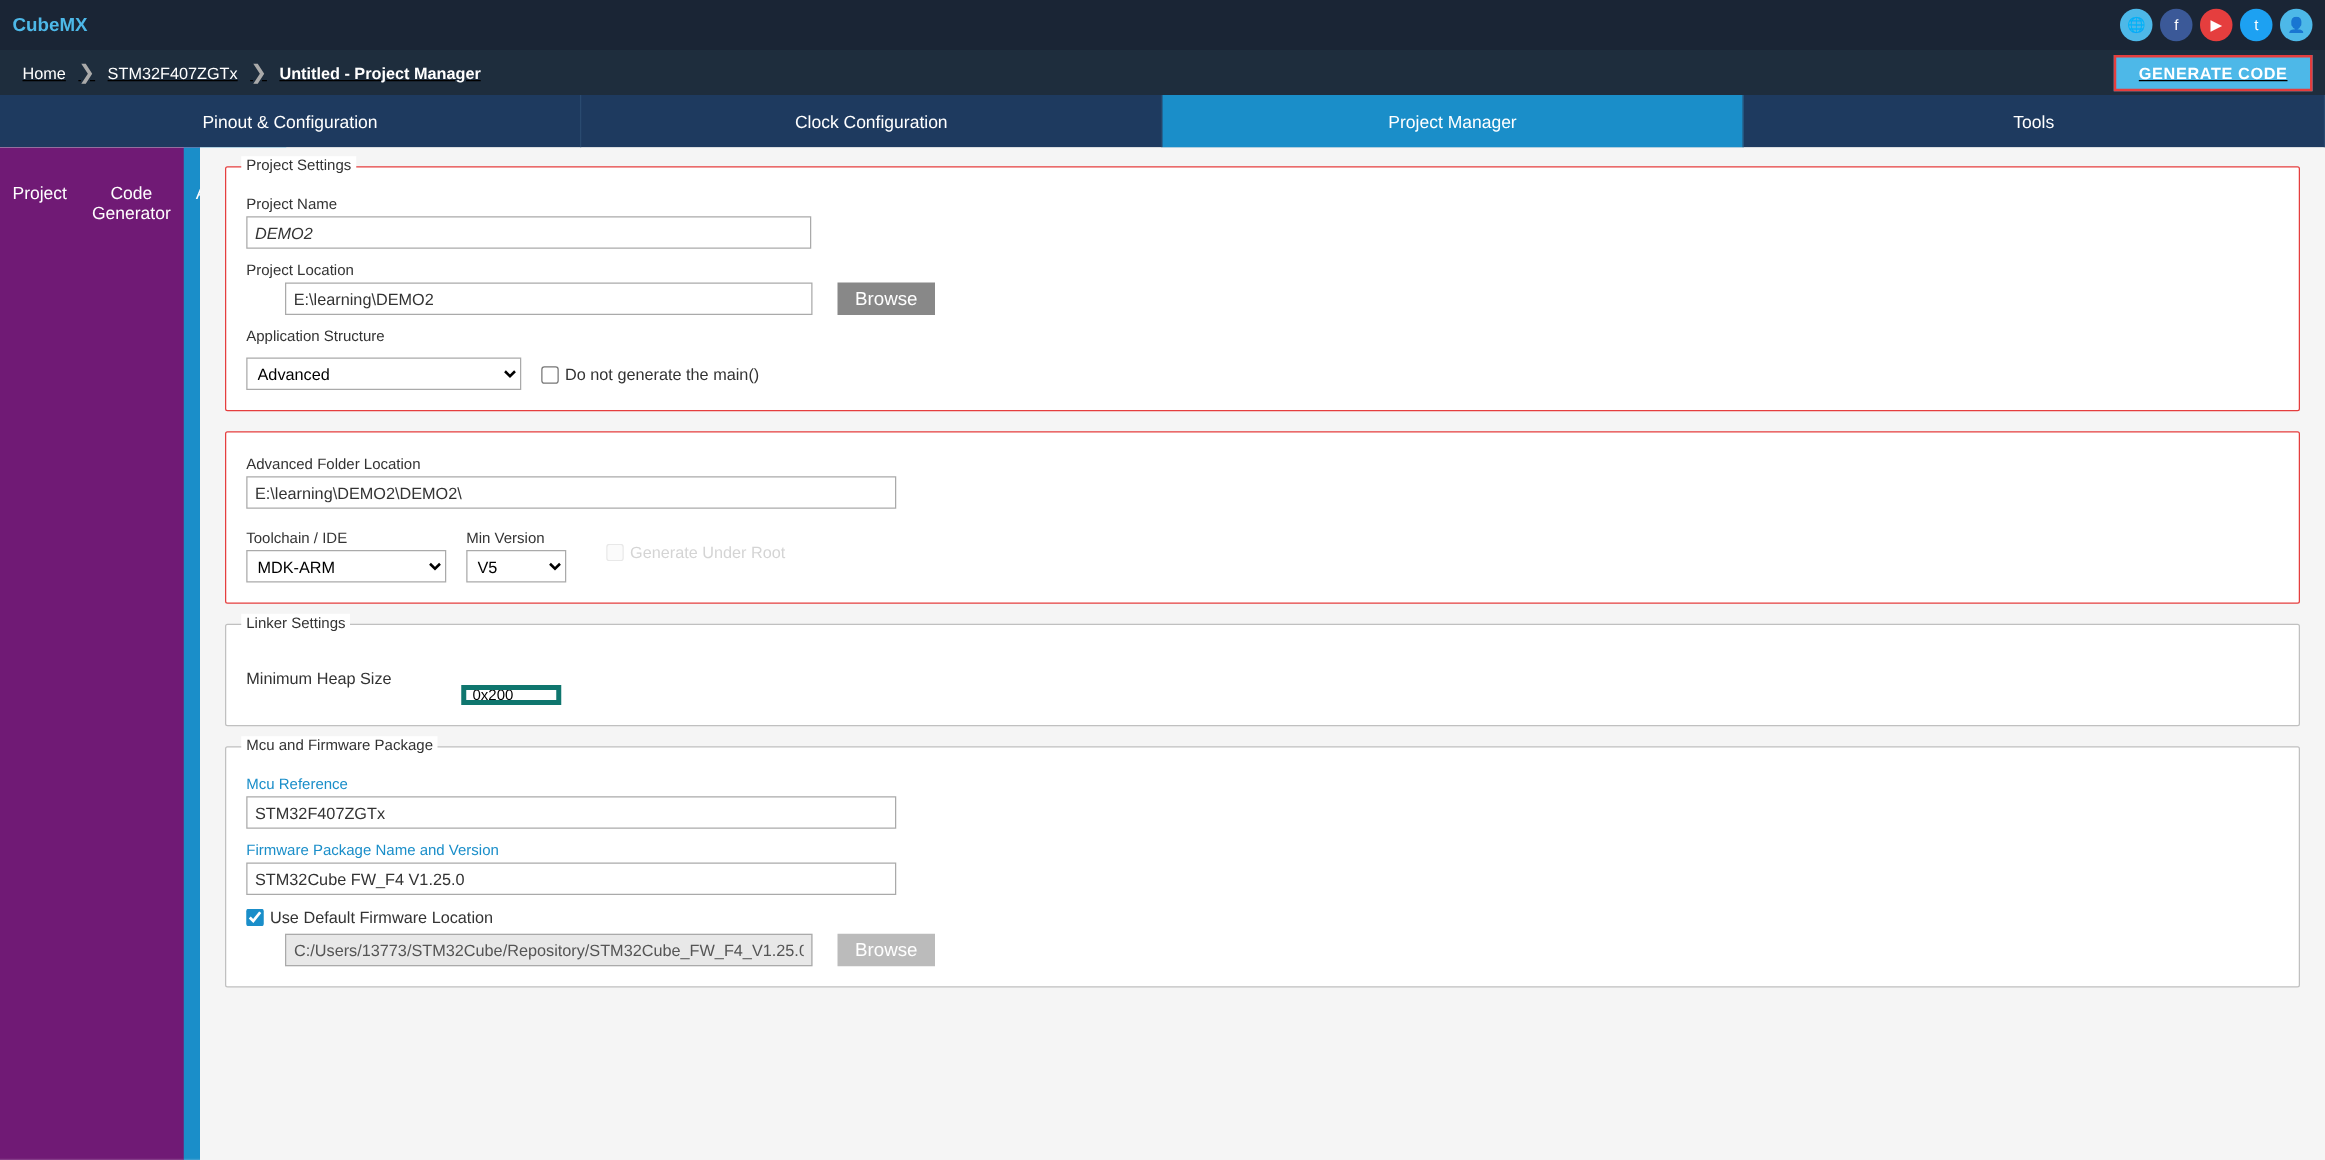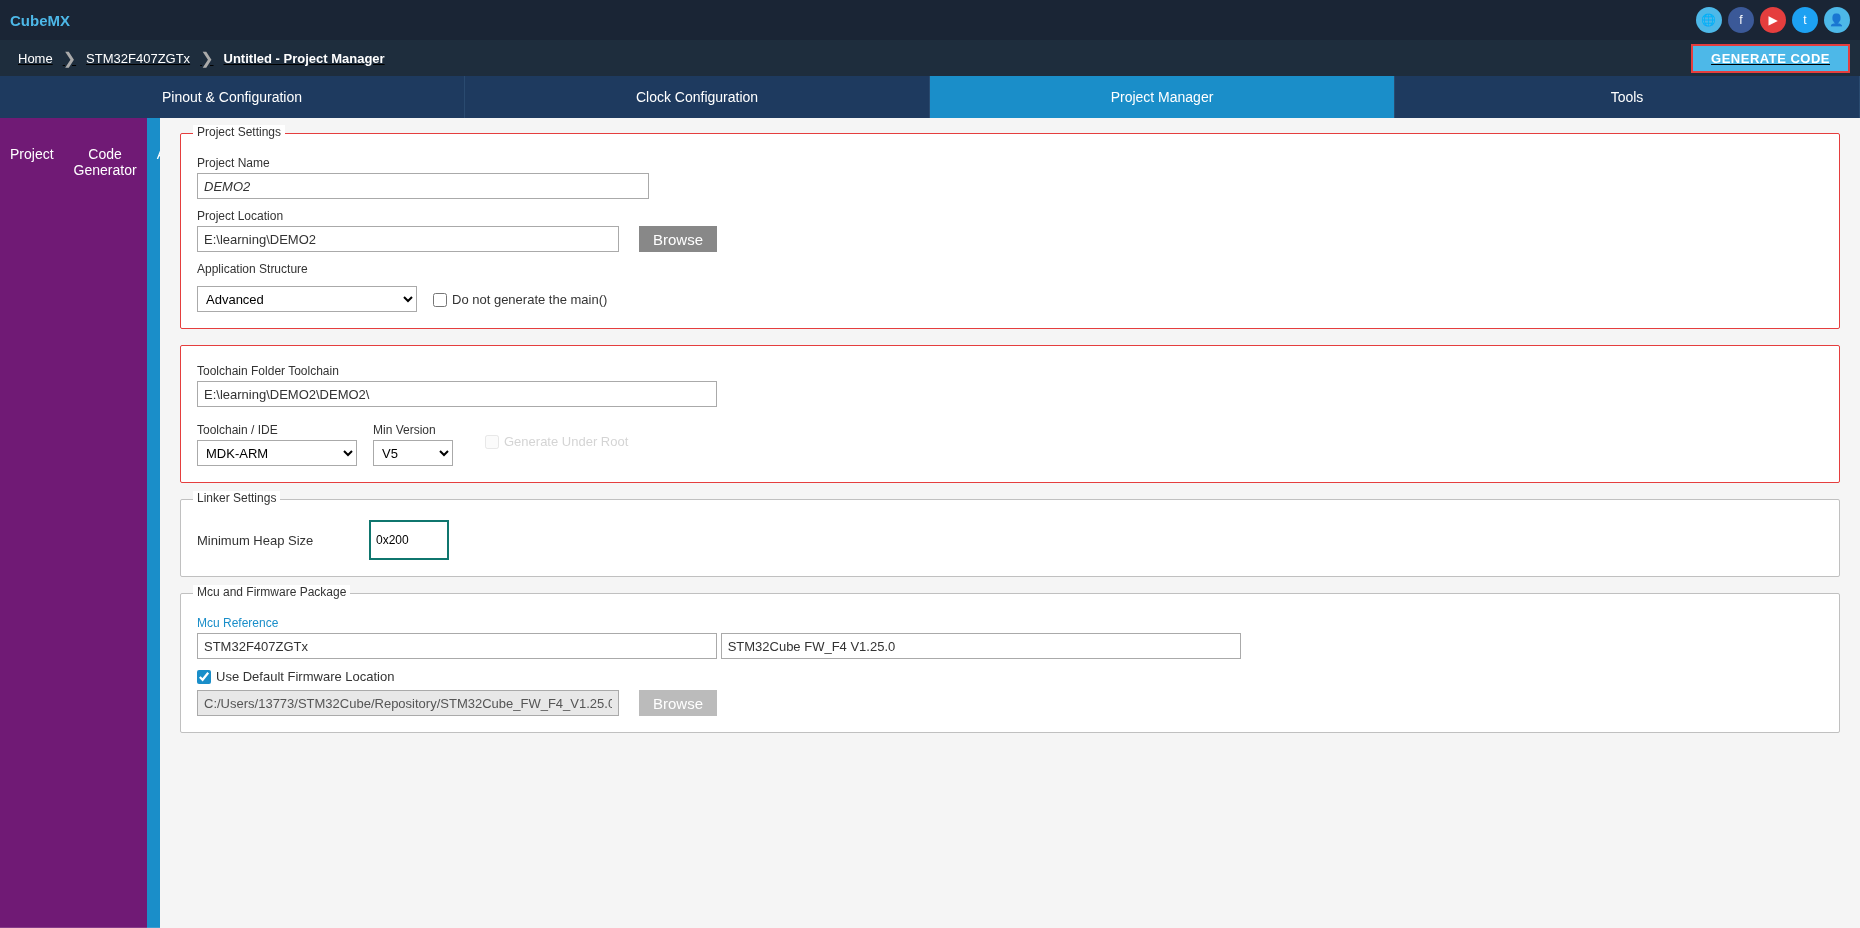--- a/index.html
+++ b/index.html
@@ -154,21 +154,21 @@
       font-size: 13px;
       color: #333;
       background: white;
     }
     .text-input.readonly {
       background: #e8e8e8;
       color: #555;
     }
 
     .input-with-btn {
-      display: flex; gap: 20px;
+      display: flex; gap: 20px; margin-left: 31px;
     }
     .input-with-btn .text-input { flex: 1; }
     .browse-btn {
       background: #888;
       color: white;
       border: none;
       padding: 0 14px;
       font-size: 15px;
       cursor: pointer;
       height: 26px;
@@ -218,22 +218,22 @@
       margin-left: 16px;
     }
     .cb-disabled { opacity: 0.5; }
 
     
     .linker-row {
       display: flex; align-items: center; gap: 12px; margin-top: 8px;
     }
     .linker-label { font-size: 13px; color: #333; width: 160px; }
     .linker-input {
-      width: 80px; height: 40px; border: 2px solid #0f766e;
-      padding: 2px 5px; font-size: 12px;
+      width: 80px; height: 16px; border: 4px solid #0f766e;
+      padding: 2px 5px; font-size: 12px; margin-top: 28px;
     }
 
     
     .cb-blue {
       accent-color: #1a8ec9;
       width: 14px; height: 14px;
     }
   </style>
 </head>
 <body>
@@ -294,21 +294,21 @@
           <option>Basic</option>
         </select>
         <label class="checkbox-label">
           <input type="checkbox" class="cb-blue" style="">
           <span>Do not generate the main()</span>
         </label>
       </div>
     </div>
 
     <div class="section-box red-border">
-      <div class="field-label">Toolchain Folder Toolchain</div>
+      <div class="field-label">Advanced Folder Location</div>
       <input type="text" class="text-input" value="E:\learning\DEMO2\DEMO2\" style="width: 520px;">
 
       <div class="toolchain-row">
         <div class="toolchain-col">
           <div class="field-label">Toolchain / IDE</div>
           <select class="toolchain-select">
             <option>MDK-ARM</option>
             <option>IAR</option>
             <option>STM32CubeIDE</option>
           </select>
@@ -334,20 +334,21 @@
         <input type="text" class="linker-input" value="0x200" style="">
       </div>
     </div>
 
     <div class="section-box">
       <span class="section-title">Mcu and Firmware Package</span>
 
       <div class="field-label blue">Mcu Reference</div>
       <input type="text" class="text-input" value="STM32F407ZGTx" style="width: 520px;">
 
+      <div class="field-label blue">Firmware Package Name and Version</div>
       <input type="text" class="text-input" value="STM32Cube FW_F4 V1.25.0" style="width: 520px;">
 
       <div style="margin-top: 10px;">
         <label class="checkbox-label">
           <input type="checkbox" class="cb-blue" checked="" style="">
           <span>Use Default Firmware Location</span>
         </label>
       </div>
 
       <div class="input-with-btn" style="width:520px; margin-top:6px;">

